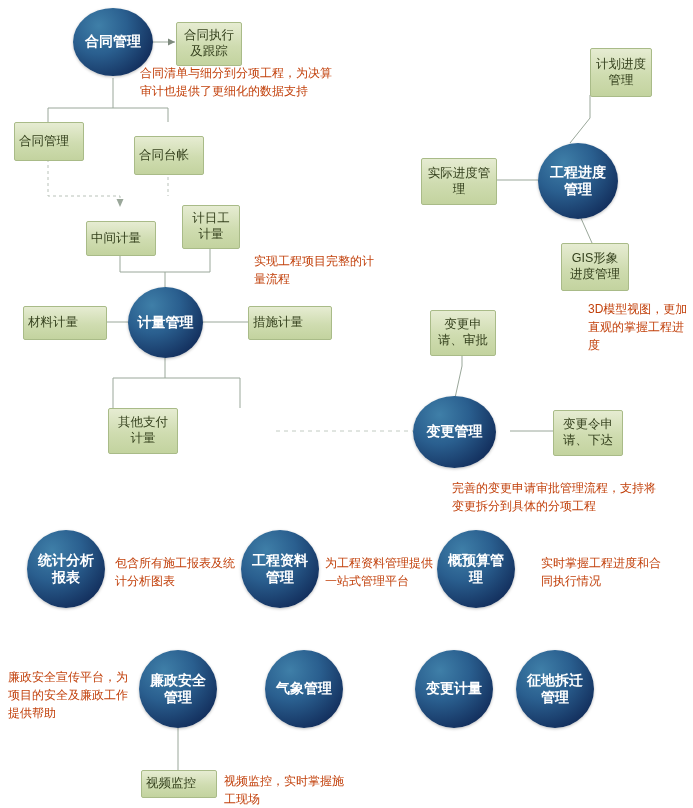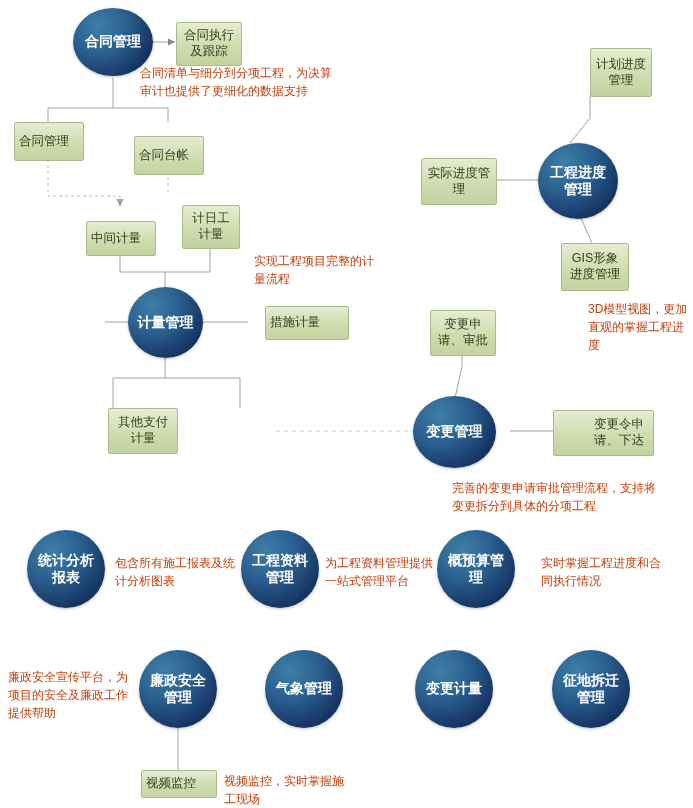--- a/index.html
+++ b/index.html
@@ -124,22 +124,25 @@
   <div class="gbox" style="left:182px;top:205px;width:56px;height:42px;">
     <span>计日工计量</span>
   </div>
 
   <div class="note" style="left:246px;top:252px;width:130px;margin-left:8px;">实现工程项目完整的计量流程</div>
 
   <div class="circle" style="left:128px;top:287px;width:75px;height:71px;">
     <span>计量管理</span>
   </div>
 
-
-  <div class="gbox" style="left:248px;top:306px;width:82px;height:32px;margin-left:17px;">
+  <div class="gbox" style="left:23px;top:306px;width:82px;height:32px;">
+    <span>材料计量</span>
+  </div>
+
+  <div class="gbox" style="left:248px;top:306px;width:82px;height:32px;">
     <span>措施计量</span>
   </div>
 
   <div class="gbox" style="left:79px;top:408px;width:68px;height:44px;margin-left:29px;">
     <span>其他支付计量</span>
   </div>
 
 
   <div class="gbox" style="left:590px;top:48px;width:60px;height:47px;">
     <span>计划进度管理</span>
@@ -160,21 +163,21 @@
   <div class="note" style="left:588px;top:300px;width:100px;">3D模型视图，更加直观的掌握工程进度</div>
 
   <div class="gbox" style="left:430px;top:310px;width:64px;height:44px;">
     <span>变更申请、审批</span>
   </div>
 
   <div class="circle" style="left:413px;top:396px;width:83px;height:72px;">
     <span>变更管理</span>
   </div>
 
-  <div class="gbox" style="left:553px;top:410px;width:68px;height:44px;padding-left:31px;">
+  <div class="gbox" style="left:553px;top:410px;width:68px;height:44px;">
     <span>变更令申请、下达</span>
   </div>
 
   <div class="note" style="left:452px;top:479px;width:215px;">完善的变更申请审批管理流程，支持将变更拆分到具体的分项工程</div>
 
   <div class="circle" style="left:27px;top:530px;width:78px;height:78px;">
     <span>统计分析报表</span>
   </div>
   <div class="note" style="left:115px;top:554px;width:120px;">包含所有施工报表及统计分析图表</div>
 
@@ -195,21 +198,21 @@
   </div>
 
   <div class="circle" style="left:265px;top:650px;width:78px;height:78px;">
     <span>气象管理</span>
   </div>
 
   <div class="circle" style="left:415px;top:650px;width:78px;height:78px;">
     <span>变更计量</span>
   </div>
 
-  <div class="circle" style="left:552px;top:650px;width:78px;height:78px;">
+  <div class="circle" style="left:516px;top:650px;width:78px;height:78px;">
     <span>征地拆迁管理</span>
   </div>
 
   <div class="gbox" style="left:141px;top:770px;width:74px;height:26px;">
     <span>视频监控</span>
   </div>
 
   <div class="note" style="left:224px;top:772px;width:130px;">视频监控，实时掌握施工现场</div>
 
 </div>

